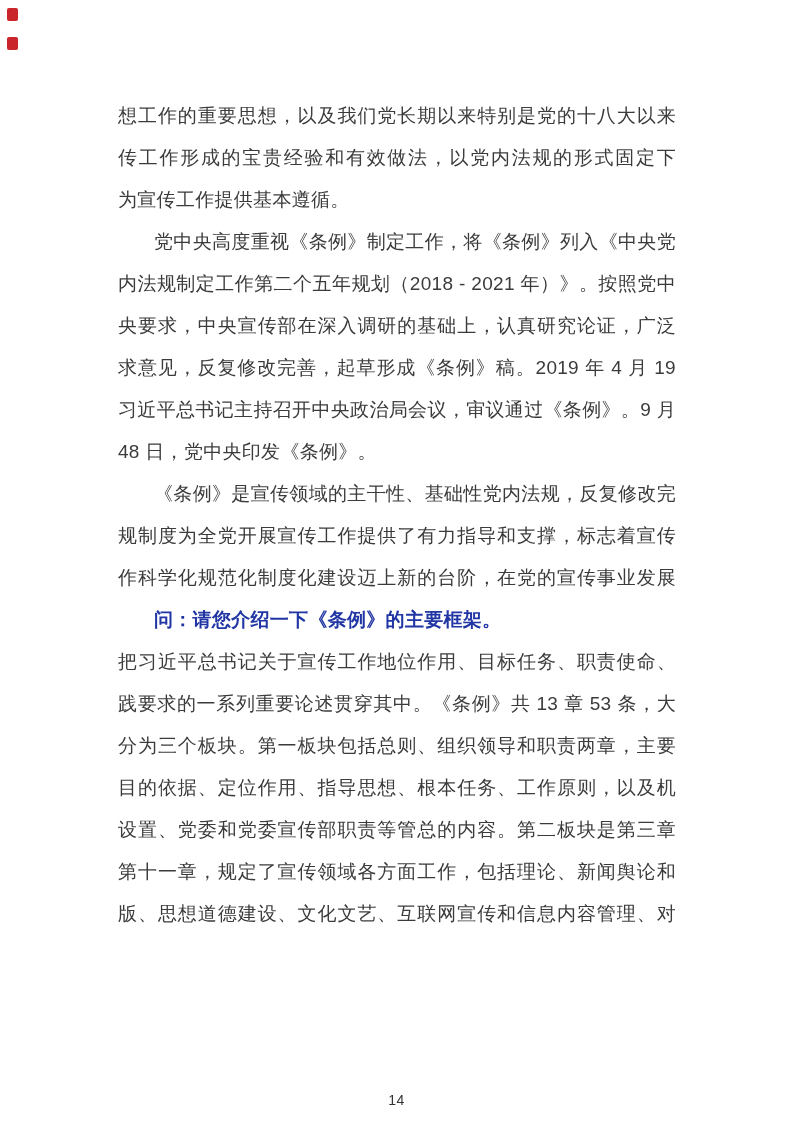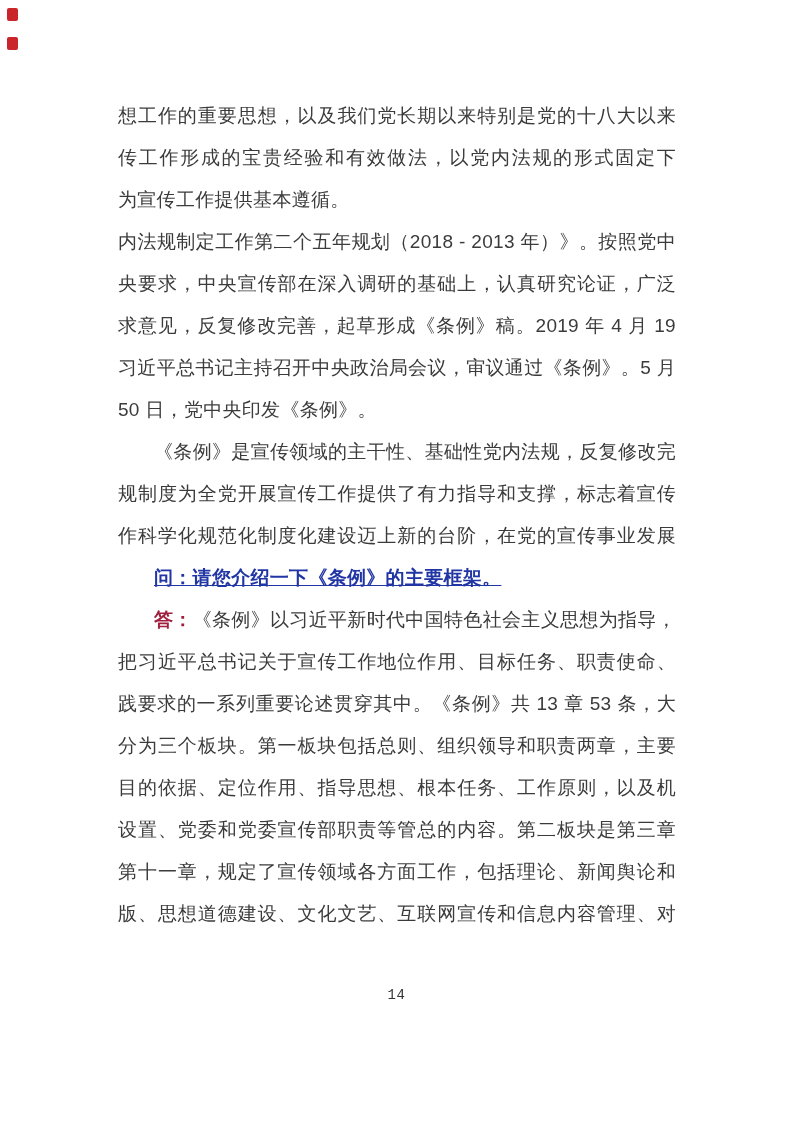--- a/index.html
+++ b/index.html
@@ -44,48 +44,47 @@
   }
   .line.question{
     font-weight:bold;
   }
   .answer-prefix{
     font-weight:bold;
   }
   .page-number{
     position:absolute;
     left:0;right:0;
-    top:987px;
+    top:1092px;
     text-align:center;
     font-size:14px;
     letter-spacing:0.5px;
-    font-family:Liberation Mono, monospace;
   }
 </style>
-<style>.line{color:#3b3b3b;}.line.question{color:#2136a4;text-decoration:underline;}.answer-prefix{color:#a01f3f;}.corner-mark{background:#c9252b;}.page-number{color:#333333;}</style></head>
+<style>.line{color:#3b3b3b;}.line.question{color:#2136a4;}.answer-prefix{color:#a01f3f;}.corner-mark{background:#c9252b;}.page-number{color:#333333;}</style></head>
 <body>
 
 <div class="page">
   <div class="corner-mark m1"></div>
   <div class="corner-mark m2"></div>
 
   <div class="content">
       <div class="line body">想工作的重要思想，以及我们党长期以来特别是党的十八大以来宣</div>
       <div class="line body">传工作形成的宝贵经验和有效做法，以党内法规的形式固定下来，</div>
       <div class="line body last">为宣传工作提供基本遵循。</div>
-      <div class="line body">内法规制定工作第二个五年规划（2018 - 2013 年）》。按照党中</div>
+      <div class="line body indent">党中央高度重视《条例》制定工作，将《条例》列入《中央党</div>
+      <div class="line body">内法规制定工作第二个五年规划（2018 - 2021 年）》。按照党中</div>
       <div class="line body">央要求，中央宣传部在深入调研的基础上，认真研究论证，广泛征</div>
       <div class="line body">求意见，反复修改完善，起草形成《条例》稿。2019 年 4 月 19 日，</div>
-      <div class="line body">习近平总书记主持召开中央政治局会议，审议通过《条例》。5 月</div>
-      <div class="line body last">50 日，党中央印发《条例》。</div>
+      <div class="line body">习近平总书记主持召开中央政治局会议，审议通过《条例》。9 月</div>
+      <div class="line body last">48 日，党中央印发《条例》。</div>
       <div class="line body indent">《条例》是宣传领域的主干性、基础性党内法规，反复修改完善</div>
       <div class="line body">规制度为全党开展宣传工作提供了有力指导和支撑，标志着宣传工</div>
       <div class="line body">作科学化规范化制度化建设迈上新的台阶，在党的宣传事业发展史</div>
       <div class="line question indent last">问：请您介绍一下《条例》的主要框架。</div>
-      <div class="line answer indent"><span class="answer-prefix">答：</span><span>《条例》以习近平新时代中国特色社会主义思想为指导，</span></div>
       <div class="line body">把习近平总书记关于宣传工作地位作用、目标任务、职责使命、实</div>
       <div class="line body">践要求的一系列重要论述贯穿其中。《条例》共 13 章 53 条，大致</div>
       <div class="line body">分为三个板块。第一板块包括总则、组织领导和职责两章，主要是</div>
       <div class="line body">目的依据、定位作用、指导思想、根本任务、工作原则，以及机构</div>
       <div class="line body">设置、党委和党委宣传部职责等管总的内容。第二板块是第三章到</div>
       <div class="line body">第十一章，规定了宣传领域各方面工作，包括理论、新闻舆论和出</div>
       <div class="line body">版、思想道德建设、文化文艺、互联网宣传和信息内容管理、对外</div>
     </div>
 
   <div class="page-number">14</div>

